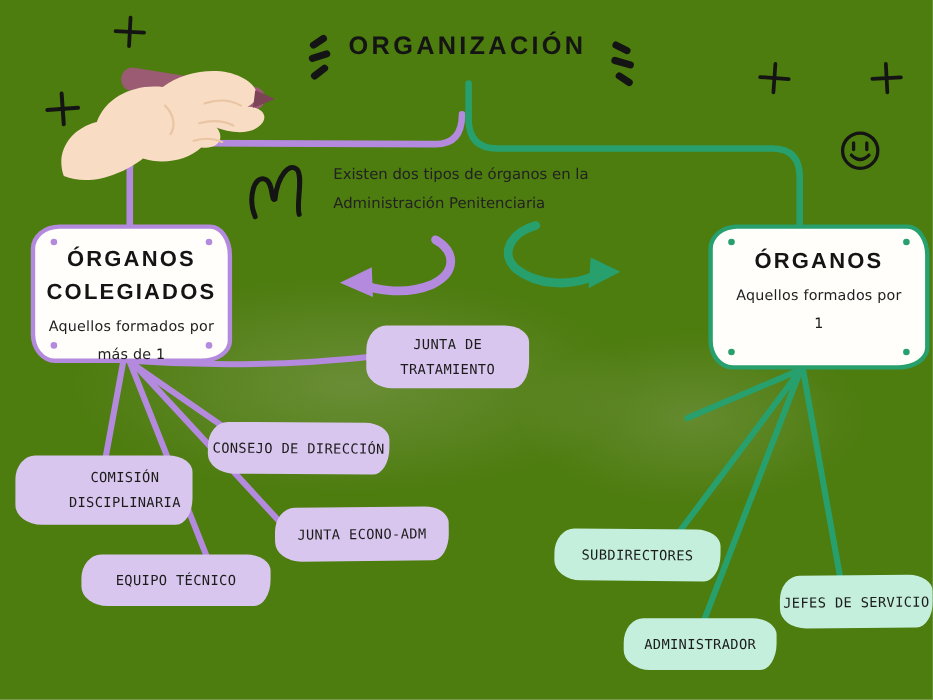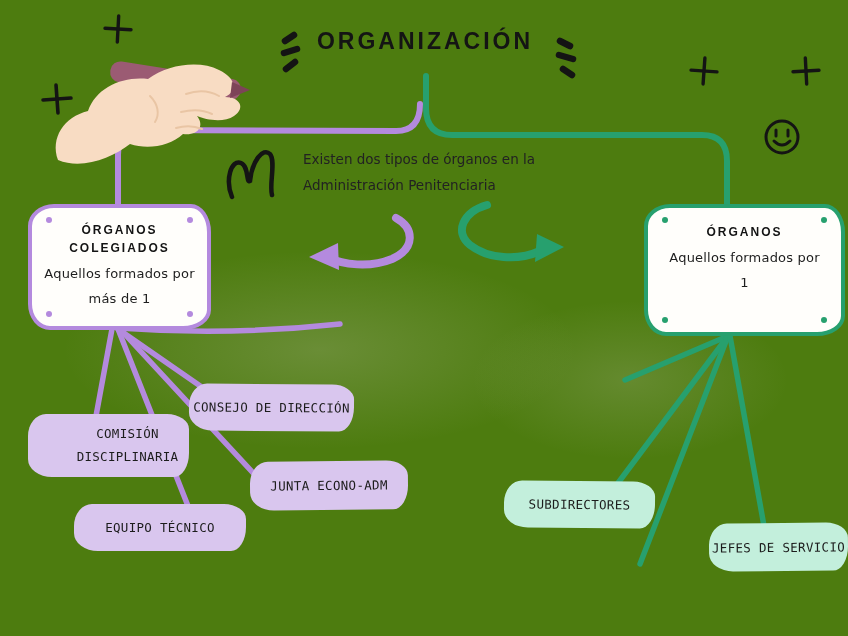--- a/index.html
+++ b/index.html
@@ -18,40 +18,40 @@
   .intro{position:absolute;left:303px;top:146px;width:254px;text-align:left;
     font-size:13.5px;line-height:1.95;color:#222;}
 
   .node-box{position:absolute;background:#fffefb;border-style:solid;border-width:4.5px;
     border-radius:26px 20px 28px 22px / 22px 28px 20px 26px;box-sizing:border-box;text-align:center;}
   .node-box.purple{border-color:#b48ade;}
   .node-box.green{border-color:#27a06e;}
   .box-left{left:28px;top:204px;width:183px;height:126px;padding-top:13px;}
   .box-right{left:644px;top:204px;width:201px;height:132px;padding-top:15px;}
   .node-box h3{margin:0;font-family:"Liberation Sans", sans-serif;font-weight:800;
-    font-size:12px;letter-spacing:2px;line-height:1.5;color:#141414;}
+    font-size:20px;letter-spacing:2px;line-height:1.5;color:#141414;}
   .node-desc{margin-top:5px;font-size:13px;line-height:1.9;letter-spacing:0.2px;color:#1e1e1e;text-align:center;}
   .dot{position:absolute;width:6px;height:6px;border-radius:50%;}
   .node-box.purple .dot{background:#b48ade;}
   .node-box.green .dot{background:#27a06e;}
   .dot.tl{top:9px;left:14px}.dot.tr{top:9px;right:14px}
   .dot.bl{bottom:9px;left:14px}.dot.br{bottom:9px;right:14px}
 
   .bubble{position:absolute;display:flex;align-items:center;justify-content:center;
     text-align:center;box-sizing:border-box;padding:4px 6px;
     font-family:"DejaVu Sans Mono", monospace;font-size:12.5px;letter-spacing:0.3px;color:#1c1c1c;
     border-radius:18px 22px 15px 24px / 22px 15px 24px 18px;}
   .bubble.purple{background:#d9c6ee;}
   .bubble.green{background:#c3efdc;}
   .bubble.two{line-height:1.8;}
   .bubble.nowrap{white-space:nowrap;}
 
   .b-junta-trat{left:333px;top:296px;width:148px;height:57px;}
   .b-consejo{left:189px;top:384px;width:165px;height:47px;transform:rotate(0.4deg);}
-  .b-comision{left:28px;top:414px;width:161px;height:63px;padding-left:44px;}
+  .b-comision{left:14px;top:414px;width:161px;height:63px;padding-left:44px;}
   .b-econo{left:250px;top:461px;width:158px;height:49px;transform:rotate(-0.6deg);}
   .b-equipo{left:74px;top:504px;width:172px;height:47px;}
   .b-director{left:529px;top:377px;width:131px;height:48px;}
   .b-subdir{left:504px;top:481px;width:151px;height:47px;transform:rotate(0.5deg);}
   .b-admin{left:567px;top:562px;width:139px;height:47px;}
   .b-jefes{left:709px;top:523px;width:139px;height:48px;transform:rotate(-0.5deg);}
 </style>
 </head>
 <body>
 
@@ -168,21 +168,23 @@
     <i class="dot br"></i>
     <h3>
       <span style="display:block">ÓRGANOS</span>
     </h3>
     <div class="node-desc">
       <span style="display:block">Aquellos formados por</span>
       <span style="display:block">1</span>
     </div>
   </div>
 
+  <div class="bubble purple two b-junta-trat">JUNTA DE TRATAMIENTO</div>
   <div class="bubble purple nowrap b-consejo">CONSEJO DE DIRECCIÓN</div>
   <div class="bubble purple two b-comision">COMISIÓN DISCIPLINARIA</div>
   <div class="bubble purple nowrap b-econo">JUNTA ECONO-ADM</div>
   <div class="bubble purple nowrap b-equipo">EQUIPO TÉCNICO</div>
 
   <div class="bubble green nowrap b-subdir">SUBDIRECTORES</div>
+  <div class="bubble green nowrap b-admin">ADMINISTRADOR</div>
   <div class="bubble green nowrap b-jefes">JEFES DE SERVICIO</div>
 
 </div>
 
 </body></html>

